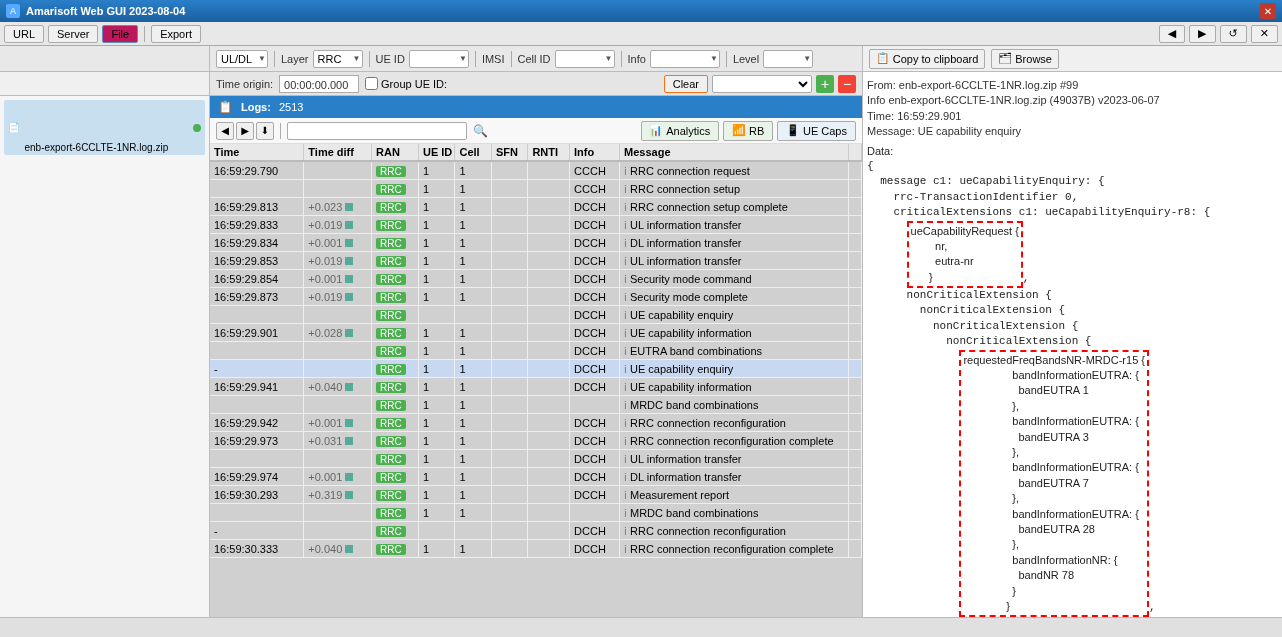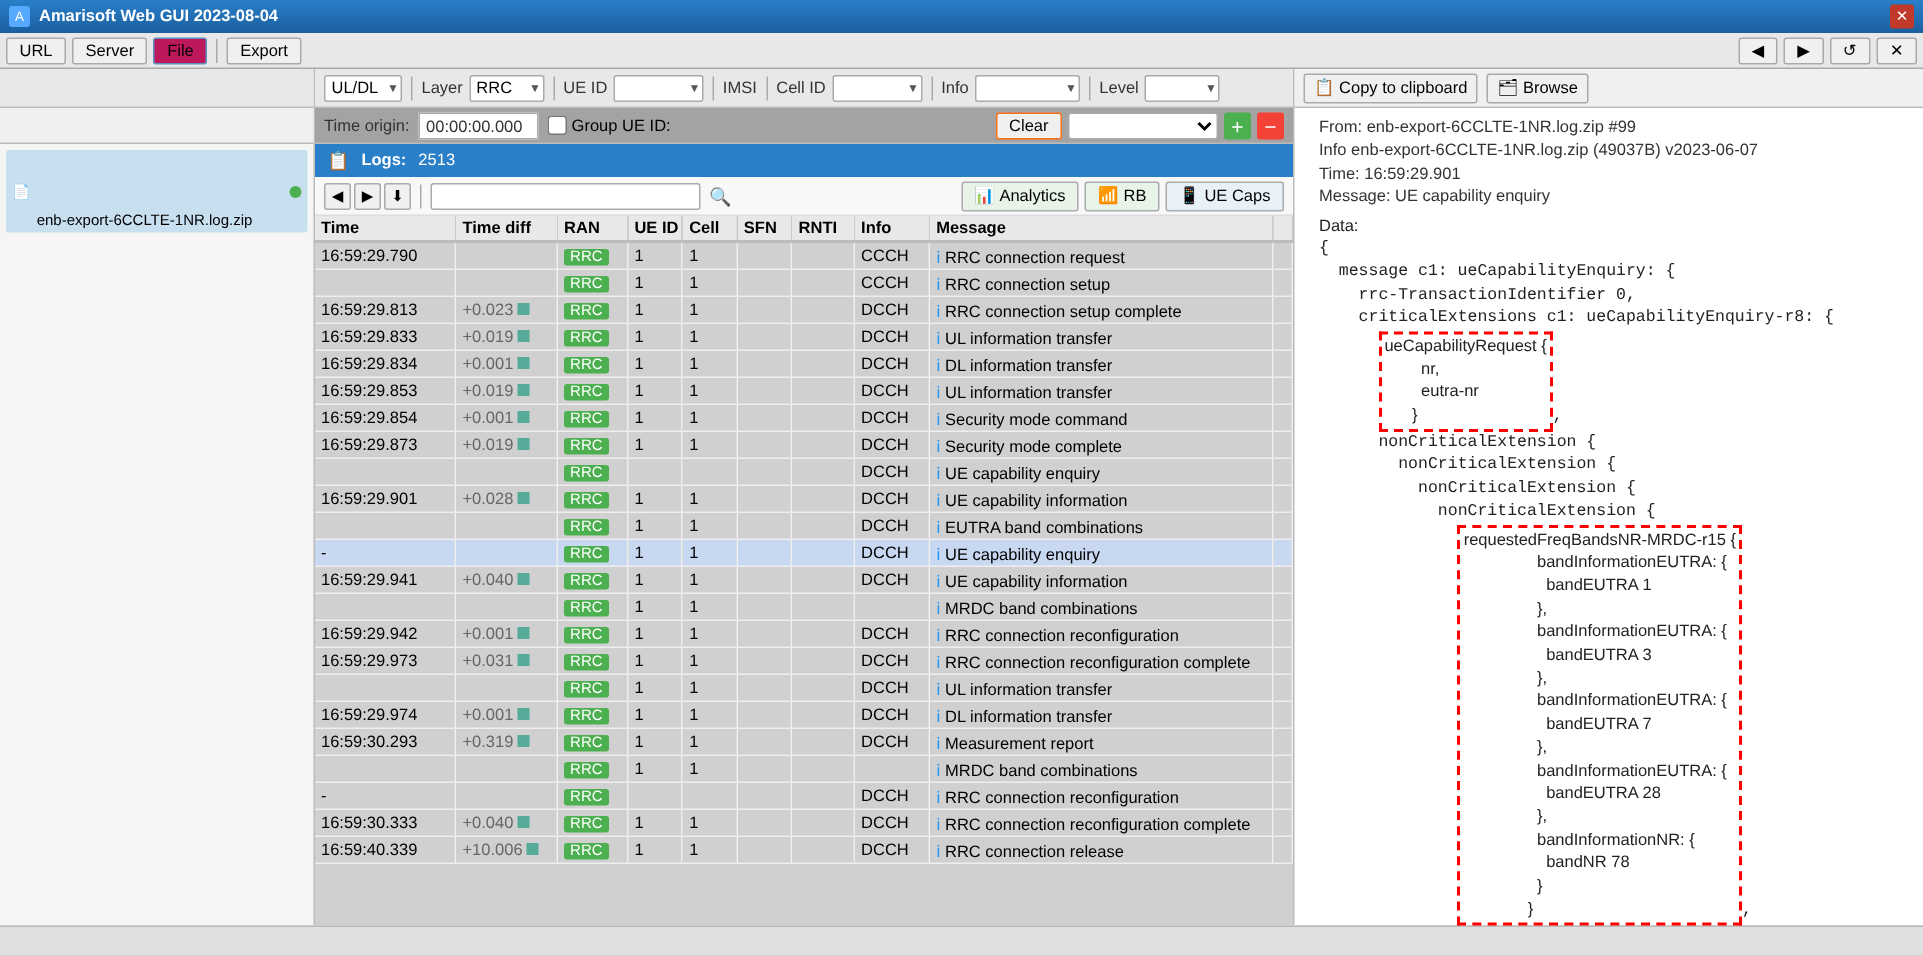--- a/index.html
+++ b/index.html
@@ -66,21 +66,21 @@
       cursor: pointer;
       appearance: none;
       position: relative;
       min-width: 50px;
     }
     .dropdown-wrapper { position: relative; display: inline-flex; align-items: center; }
     .dropdown-arrow { position: absolute; right: 2px; pointer-events: none; font-size: 8px; color: #555; }
 
     
     .toolbar3 {
-      background: #a3a3a3;
+      background: #e5e5e5;
       border-bottom: 1px solid #bbb;
       height: 24px;
       display: flex;
       align-items: center;
       padding: 0 6px;
       gap: 6px;
     }
     .time-origin-label { font-size: 11px; color: #333; }
     .time-value { font-size: 11px; color: #333; background: white; border: 1px solid #aaa; padding: 0 4px; height: 18px; line-height: 18px; min-width: 80px; }
     .checkbox-label { display: flex; align-items: center; gap: 3px; font-size: 11px; }
@@ -306,25 +306,26 @@
       height: 20px;
       cursor: pointer;
       font-size: 11px;
       display: flex;
       align-items: center;
       gap: 3px;
     }
     .right-content {
       flex: 1;
       overflow-y: auto;
-      padding: 6px 16px;
+      padding: 6px 4px;
       font-family: 'Courier New', monospace;
       font-size: 11px;
       color: #222;
       line-height: 1.4;
+      border-radius: 18px;
     }
     .right-content .meta { color: #333; margin-bottom: 4px; }
     .right-content .data-section { margin-top: 4px; }
     pre { font-family: 'Courier New', monospace; font-size: 11px; white-space: pre-wrap; }
 
     
     .status-bar {
       background: #e0e0e0;
       border-top: 1px solid #bbb;
       height: 20px;
@@ -787,32 +788,20 @@
               <tr>
                 <td>16:59:30.333</td>
                 <td><span style="color:#666;">+0.040</span> <span style="display:inline-block;width:8px;height:8px;background:#5a9;border-radius:50;"></span></td>
                 <td><span class="rrc-badge">RRC</span></td>
                 <td>1</td>
                 <td>1</td>
                 <td></td>
                 <td></td>
                 <td>DCCH</td>
                 <td><span class="info-icon">ℹ</span> RRC connection reconfiguration complete</td>
-                <td></td>
-              </tr>
-              <tr>
-                <td>16:59:40.339</td>
-                <td><span style="color:#666;">+10.006</span> <span style="display:inline-block;width:8px;height:8px;background:#5a9;border-radius:50;"></span></td>
-                <td><span class="rrc-badge">RRC</span></td>
-                <td>1</td>
-                <td>1</td>
-                <td></td>
-                <td></td>
-                <td>DCCH</td>
-                <td><span class="info-icon">ℹ</span> RRC connection release</td>
                 <td></td>
               </tr>
             </tbody>
         </table>
       </div>
 
     </div>
 
     <div class="right-panel">
       <div class="right-toolbar">

